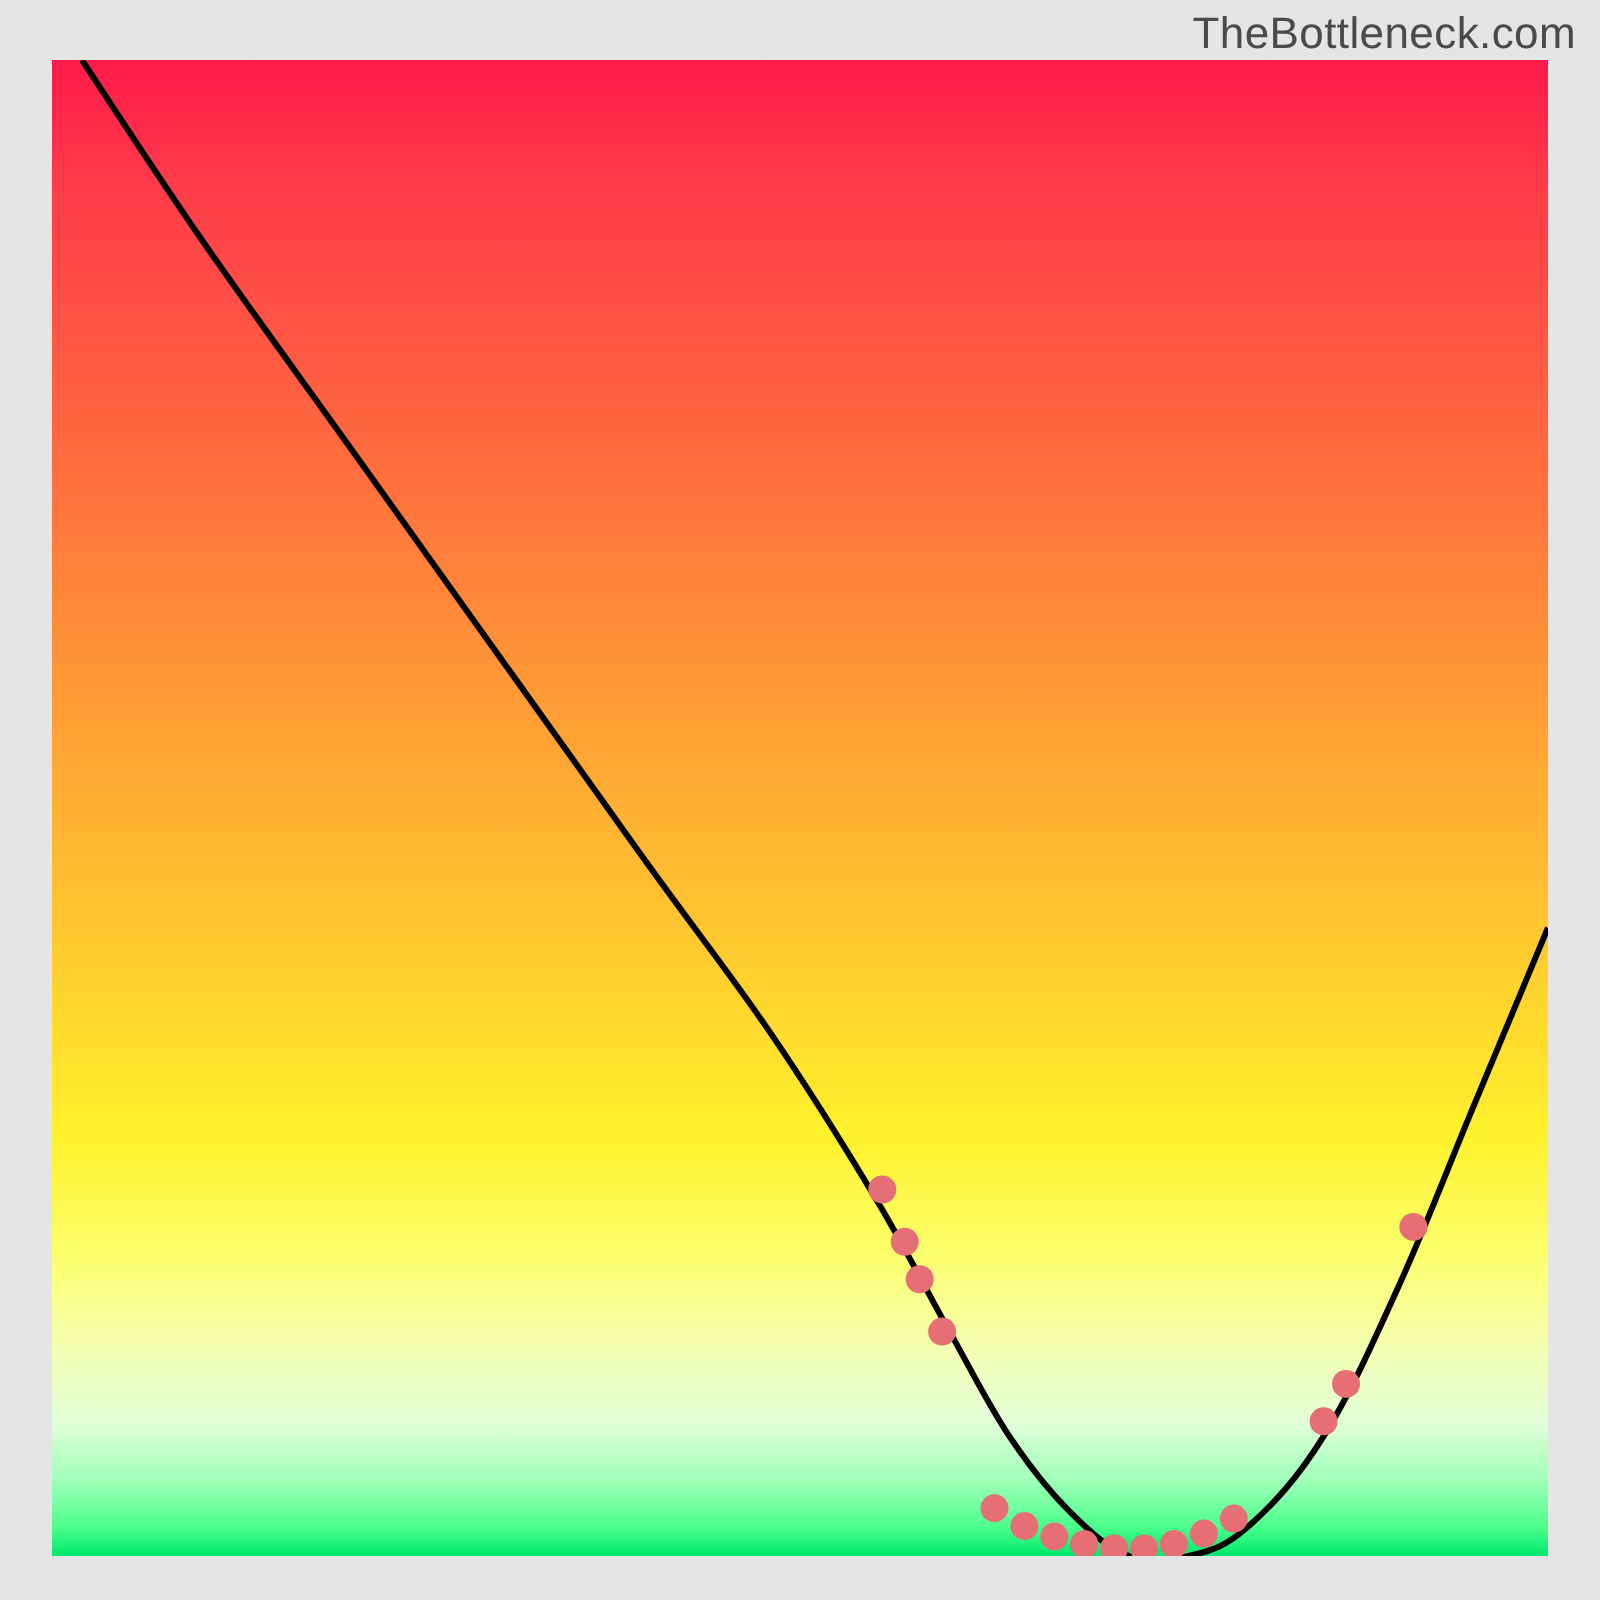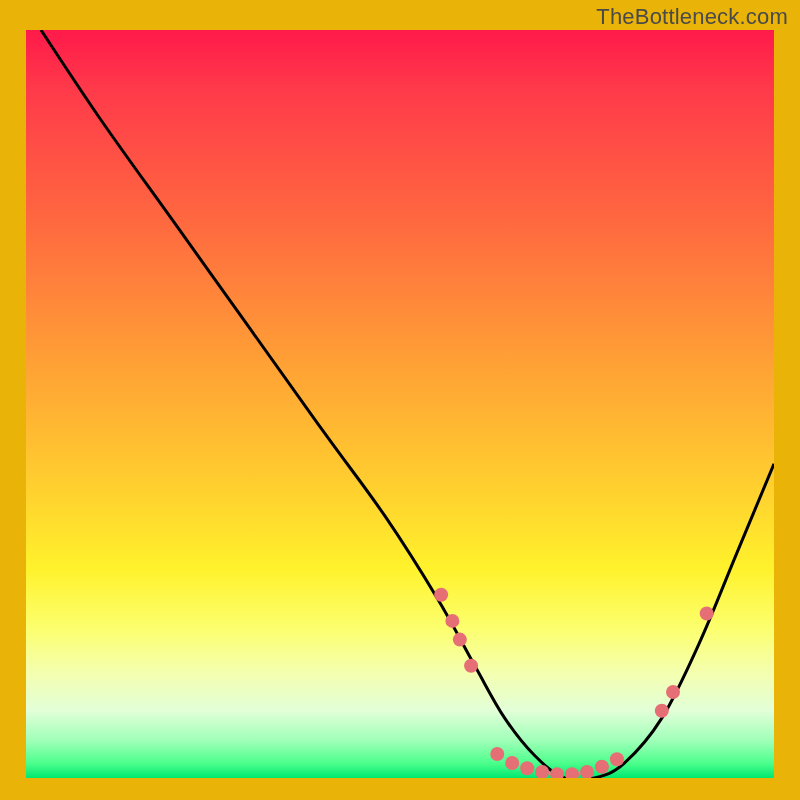--- a/index.html
+++ b/index.html
@@ -8,21 +8,21 @@
     background: #000;
     width: 800px;
     height: 800px;
     overflow: hidden;
     font-family: Arial, sans-serif;
   }
   .frame {
     position: relative;
     width: 800px;
     height: 800px;
-    background: #eab308;
+    background: #e5e5e5;
   }
   .watermark {
     position: absolute;
     top: 4px;
     right: 12px;
     color: #4a4a4a;
     font-size: 22px;
     font-weight: 500;
     letter-spacing: 0.2px;
     z-index: 10;

